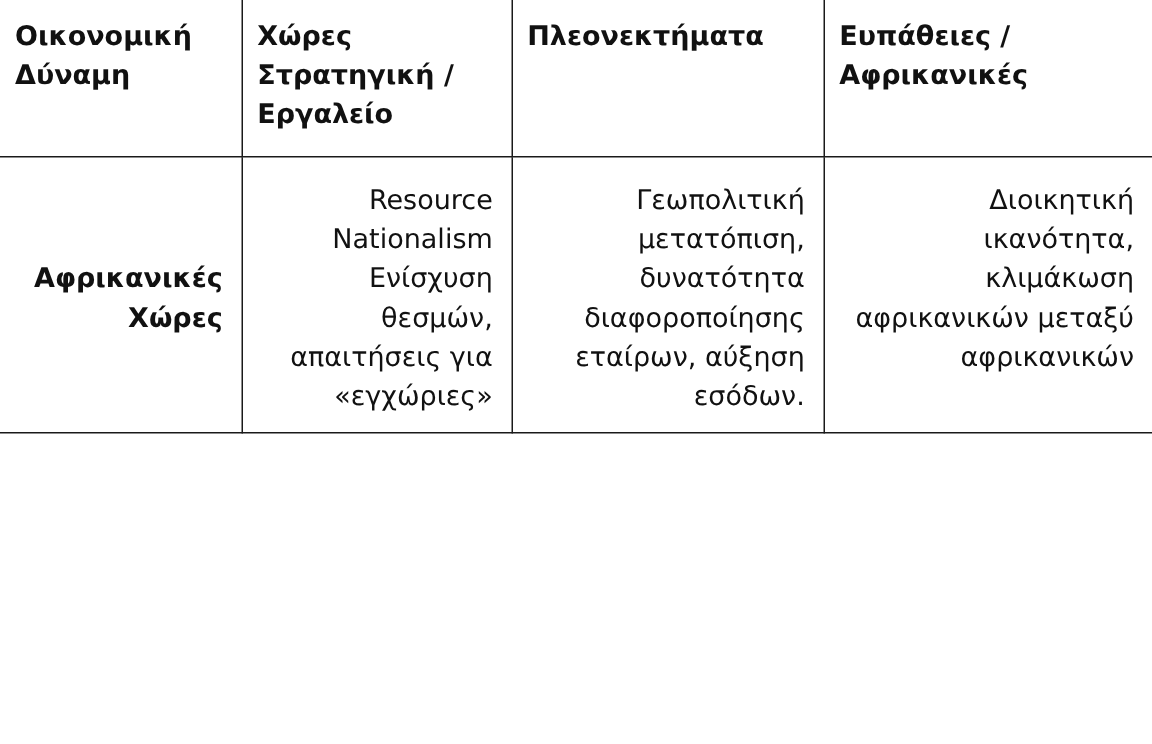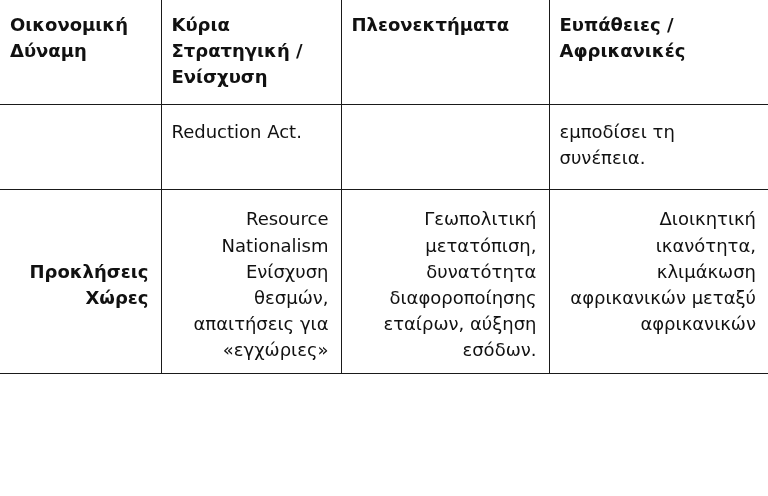--- a/index.html
+++ b/index.html
@@ -87,33 +87,27 @@
   <table class="doc-table">
     <colgroup>
       <col class="c0">
       <col class="c1">
       <col class="c2">
       <col class="c3">
     </colgroup>
     <thead>
       <tr>
         <th>Οικονομική Δύναμη</th>
-        <th>Κύρια Στρατηγική / Ενίσχυση</th>
+        <th>Χώρες Στρατηγική / Εργαλείο</th>
         <th>Πλεονεκτήματα</th>
         <th>Ευπάθειες / Αφρικανικές</th>
       </tr>
     </thead>
     <tbody>
-      <tr class="row-partial">
-        <td class="row-header-cell"></td>
-        <td class="cell-plain">Reduction Act.</td>
-        <td class="cell-plain"></td>
-        <td class="cell-plain">εμποδίσει τη συνέπεια.</td>
-      </tr>
       <tr class="row-africa">
-        <td class="row-header-cell">Προκλήσεις Χώρες</td>
+        <td class="row-header-cell">Αφρικανικές Χώρες</td>
         <td class="cell-plain">Resource Nationalism Ενίσχυση θεσμών, απαιτήσεις για «εγχώριες»</td>
         <td class="cell-plain">Γεωπολιτική μετατόπιση, δυνατότητα διαφοροποίησης εταίρων, αύξηση εσόδων.</td>
         <td class="cell-plain">Διοικητική ικανότητα, κλιμάκωση αφρικανικών μεταξύ αφρικανικών</td>
       </tr>
     </tbody>
   </table>
 </div>
 
 </body></html>

